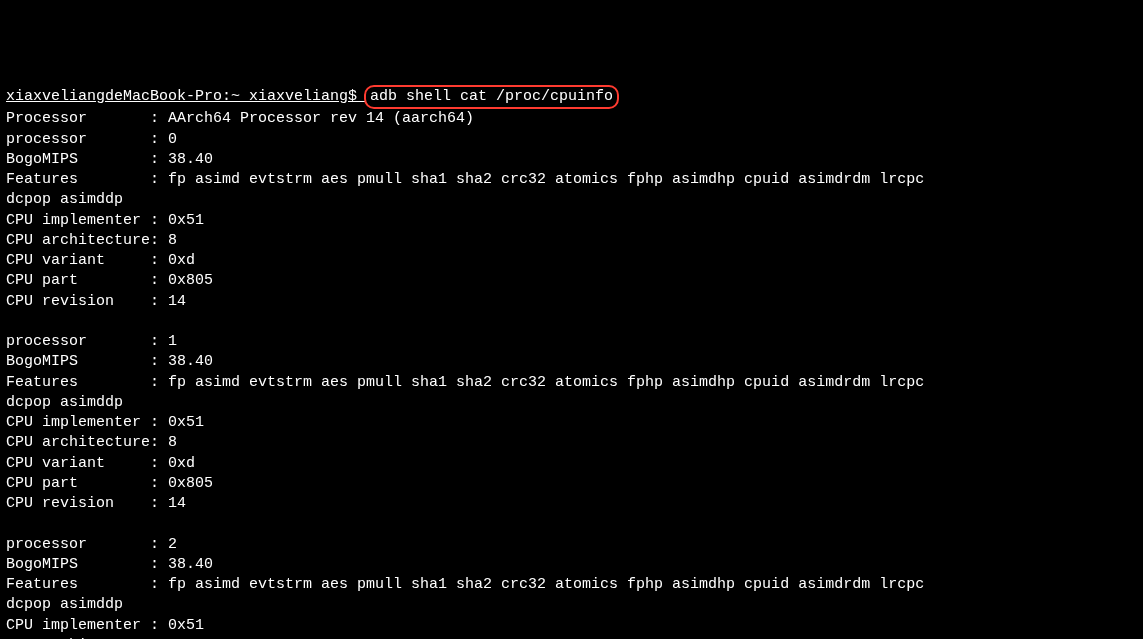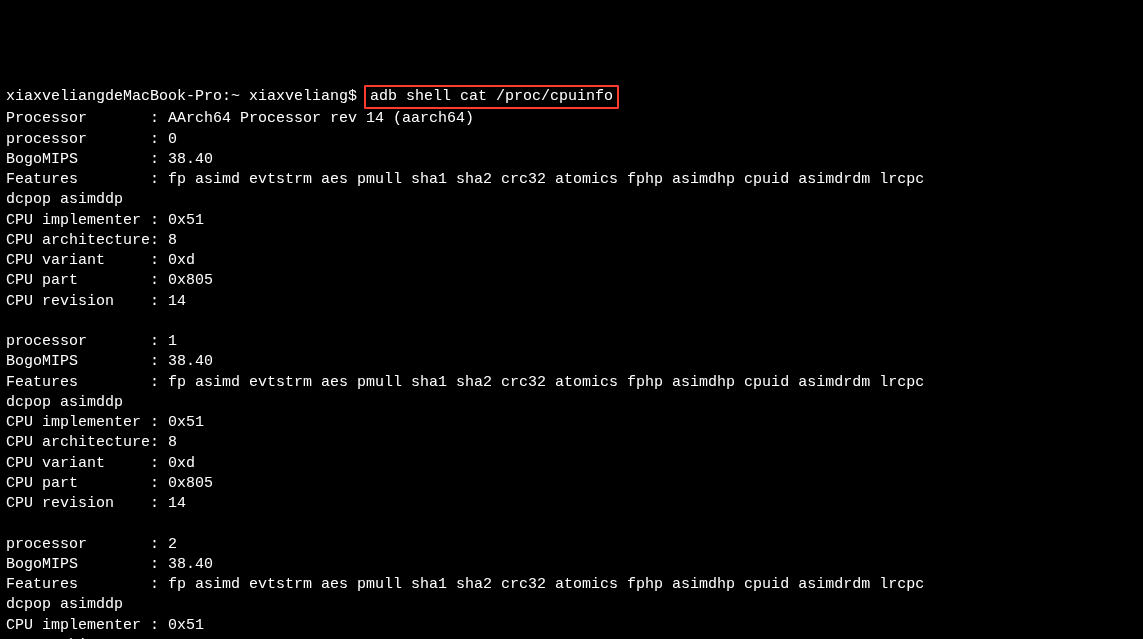--- a/index.html
+++ b/index.html
@@ -15,24 +15,25 @@
       line-height: 1.35;
       padding: 4px 6px;
       white-space: pre;
       width: 1143px;
       height: 639px;
       overflow: hidden;
       font-weight: 500;
     }
     .prompt-line {
       display: inline;
+      text-decoration: underline;
     }
     .highlight-box {
       border: 2px solid #ff3b30;
-      border-radius: 1px;
+      border-radius: 10px;
       padding: 0px 4px;
       display: inline-block;
       margin-left: -2px;
     }
     .line {
       display: block;
     }
   </style>
 </head>
 <body>

